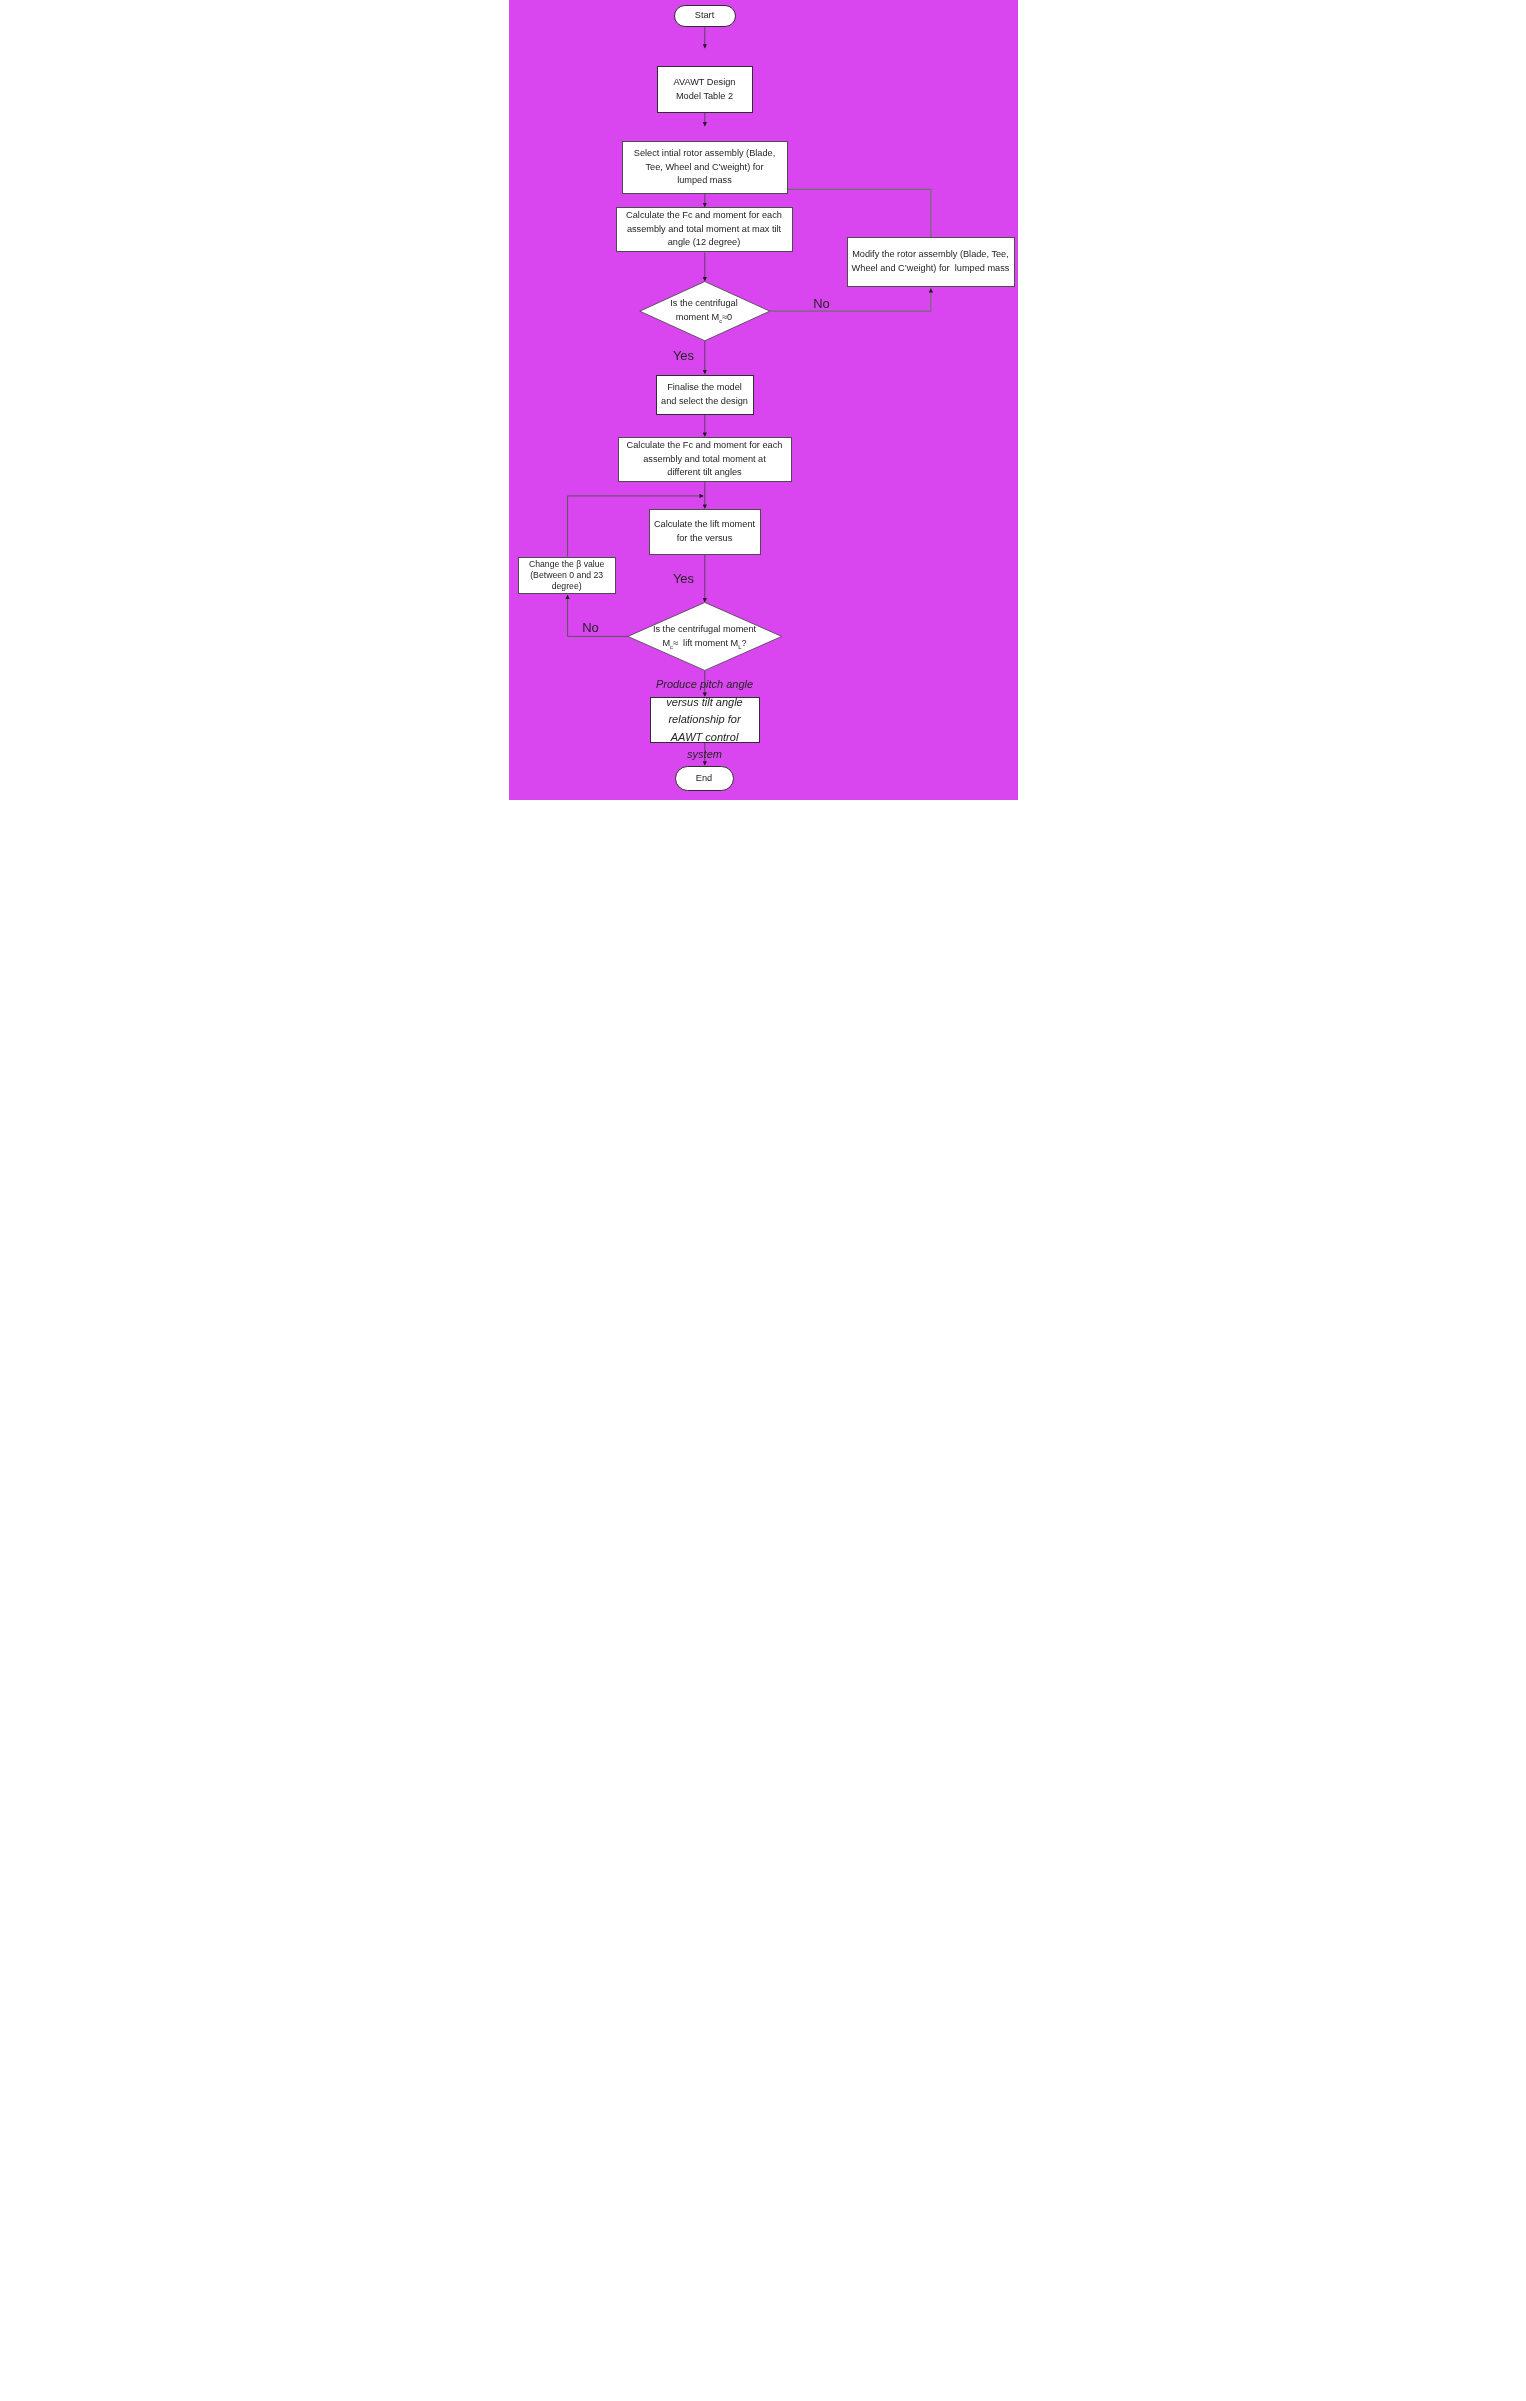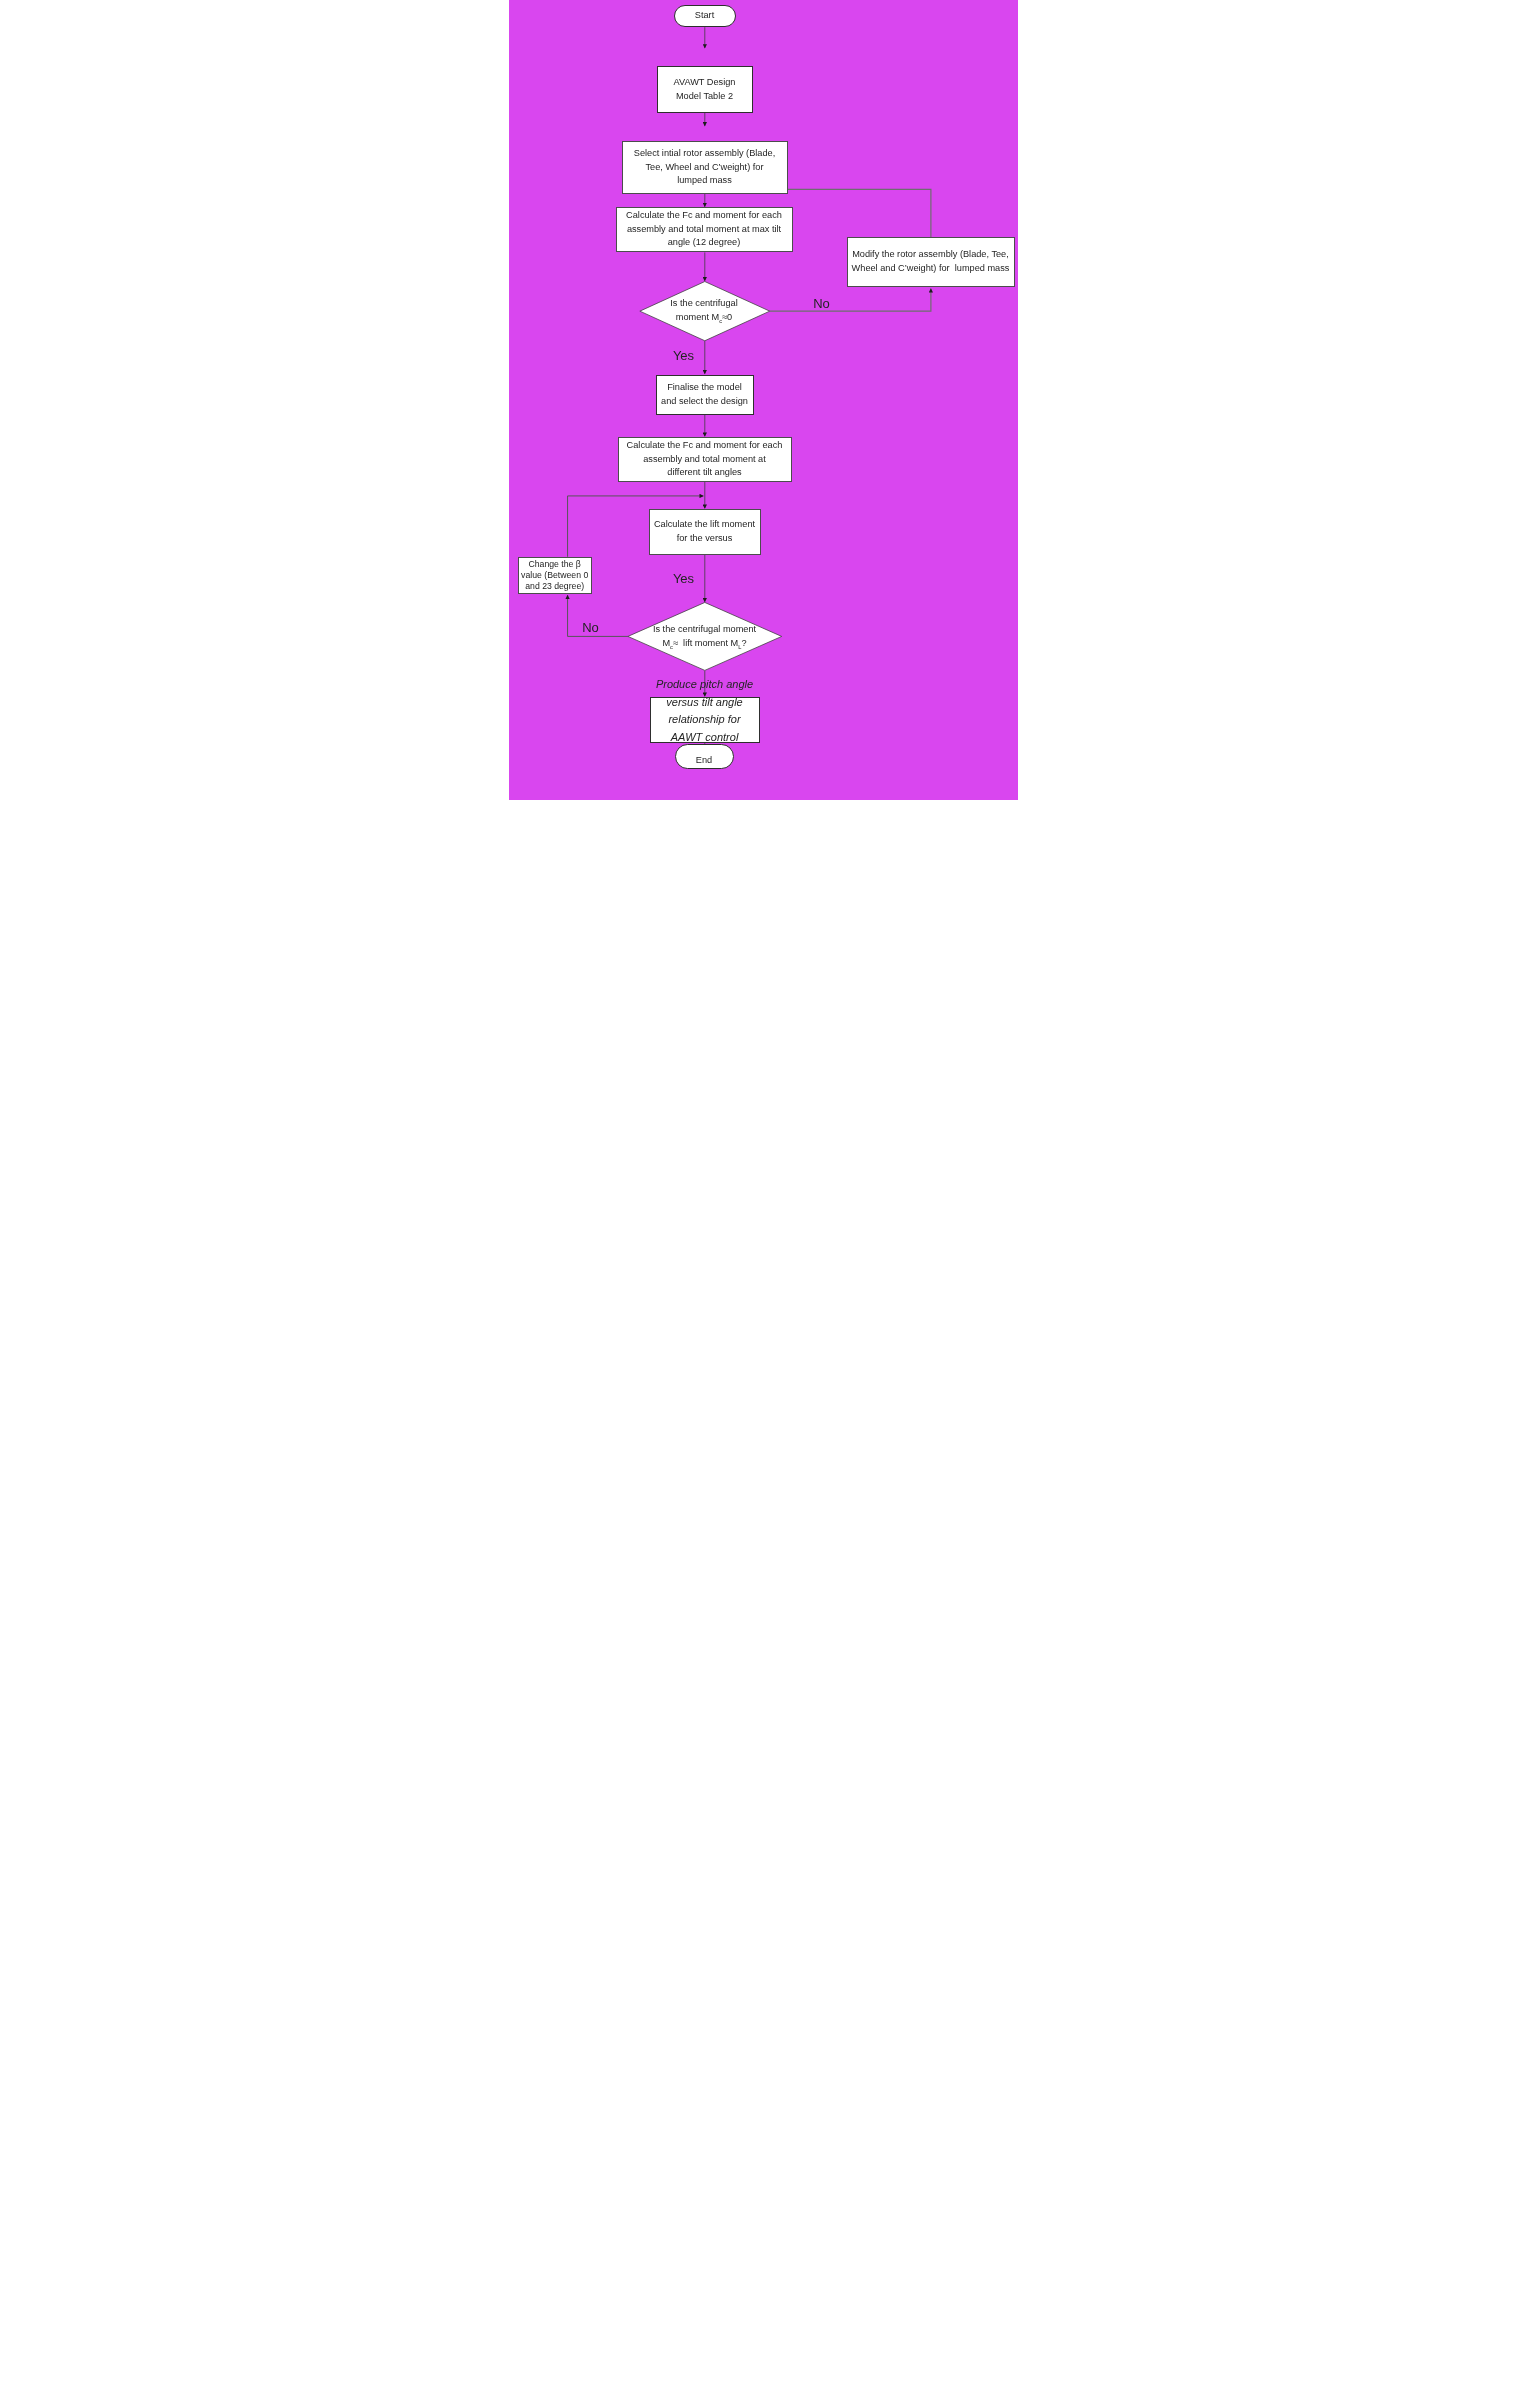--- a/index.html
+++ b/index.html
@@ -76,33 +76,33 @@
   </div>
 
   <div class="node rect" style="left:109px;top:437px;width:174px;height:45px;">
     <span class="node-text" style="width:158px;">Calculate the Fc and moment for each assembly and total moment at different tilt angles</span>
   </div>
 
   <div class="node rect" style="left:140px;top:509px;width:112px;height:46px;">
     <span class="node-text" style="width:103px;">Calculate the lift moment for the versus</span>
   </div>
 
-  <div class="node rect" style="left:9.2px;top:557px;width:74px;height:37px;">
+  <div class="node rect" style="left:9.2px;top:557px;width:98px;height:37px;">
     <span class="node-text" style="width:82px;font-size:8.7px;line-height:1.3;">Change the β value (Between 0 and 23 degree)</span>
   </div>
 
   <div class="dtext" style="left:139px;top:620px;width:114px;height:34px;">
     <span class="node-text" style="width:114px;"><span>Is the centrifugal moment M</span><sub>c</sub><span>≈  lift moment M</span><sub>L</sub><span>?</span></span>
   </div>
 
   <div class="node thin" style="left:141px;top:697px;width:110px;height:46px;">
     <span class="node-text" style="width:100px;font-size:11px;line-height:1.6;font-style:italic;">Produce pitch angle versus tilt angle relationship for AAWT control system</span>
   </div>
 
-  <div class="node pill" style="left:166px;top:744px;width:59px;height:25px;border-radius:12.5px;align-items:flex-end;">
+  <div class="node pill" style="left:166px;top:766px;width:59px;height:25px;border-radius:12.5px;">
     <span class="node-text">End</span>
   </div>
 
   <div class="edge-label" style="left:302px;top:296px;width:22px;">No</div>
   <div class="edge-label" style="left:163px;top:348px;width:24px;">Yes</div>
   <div class="edge-label" style="left:163px;top:571px;width:24px;">Yes</div>
   <div class="edge-label" style="left:71px;top:620px;width:22px;">No</div>
 
 </div>
 

